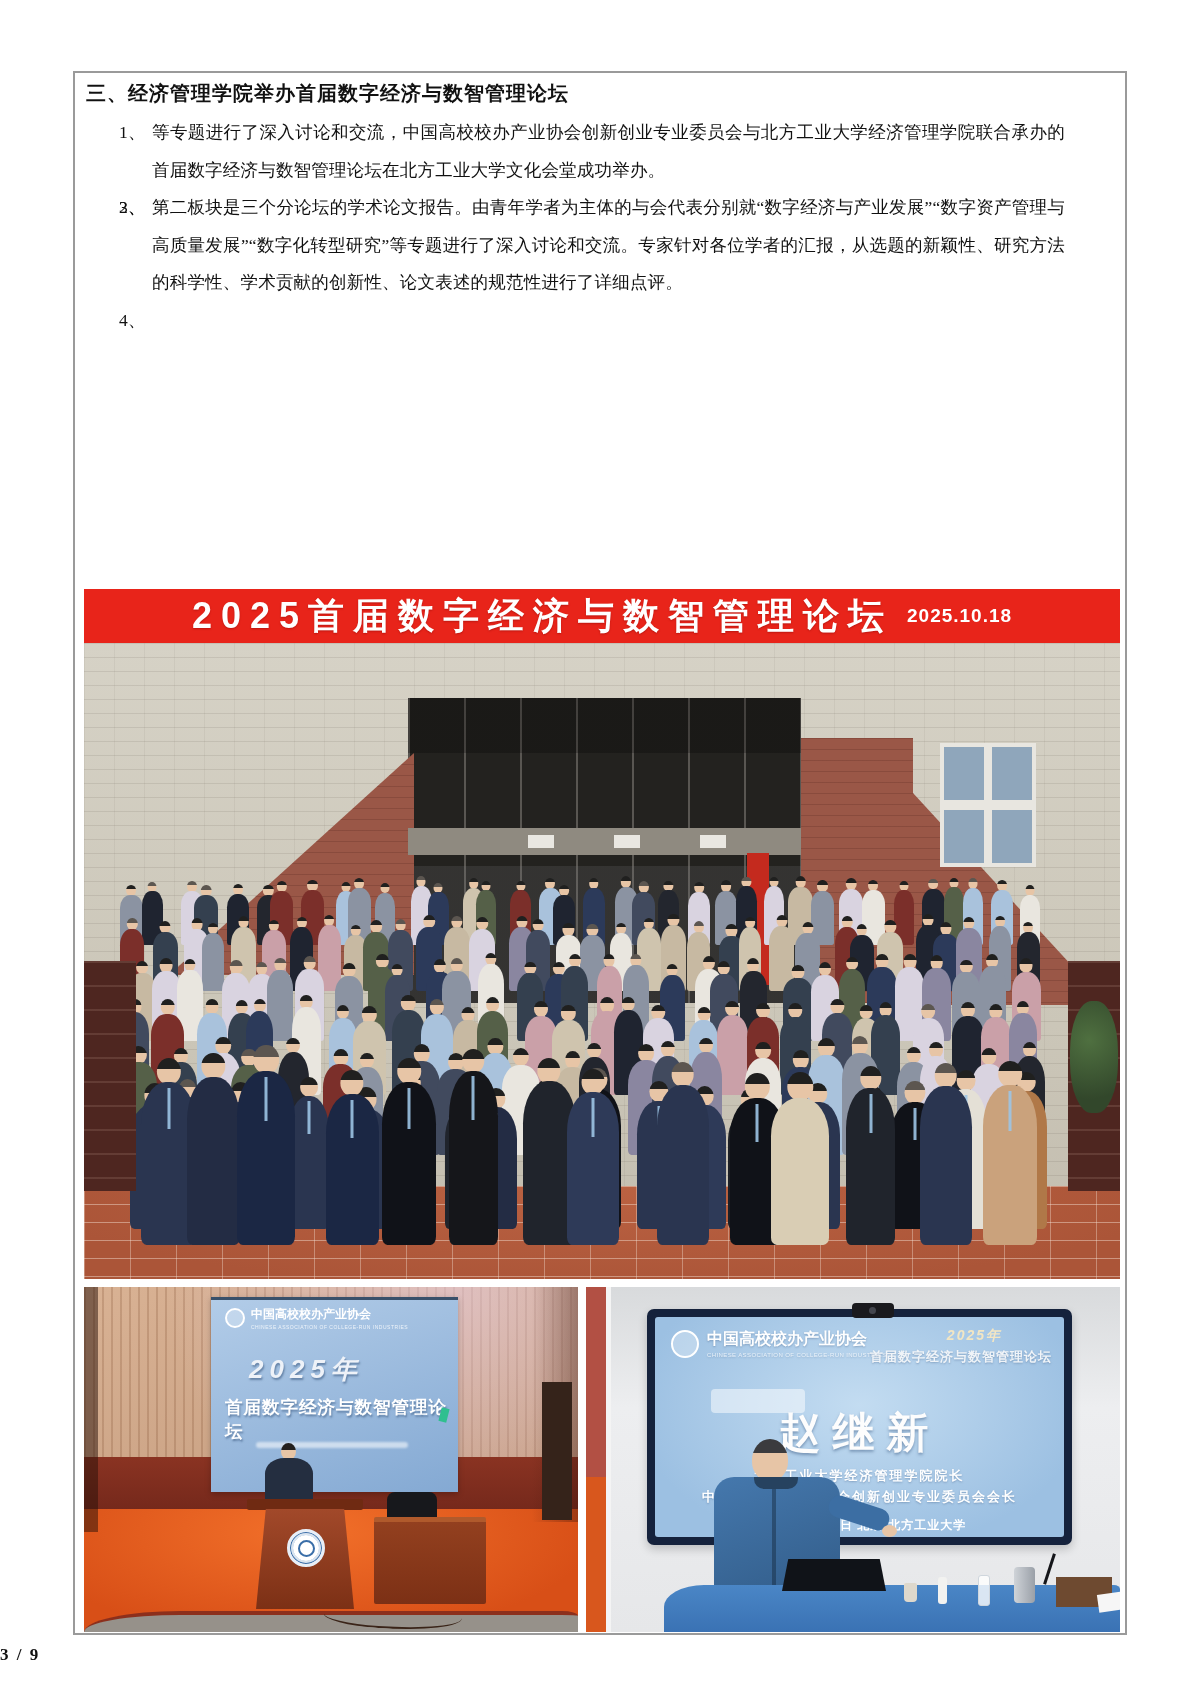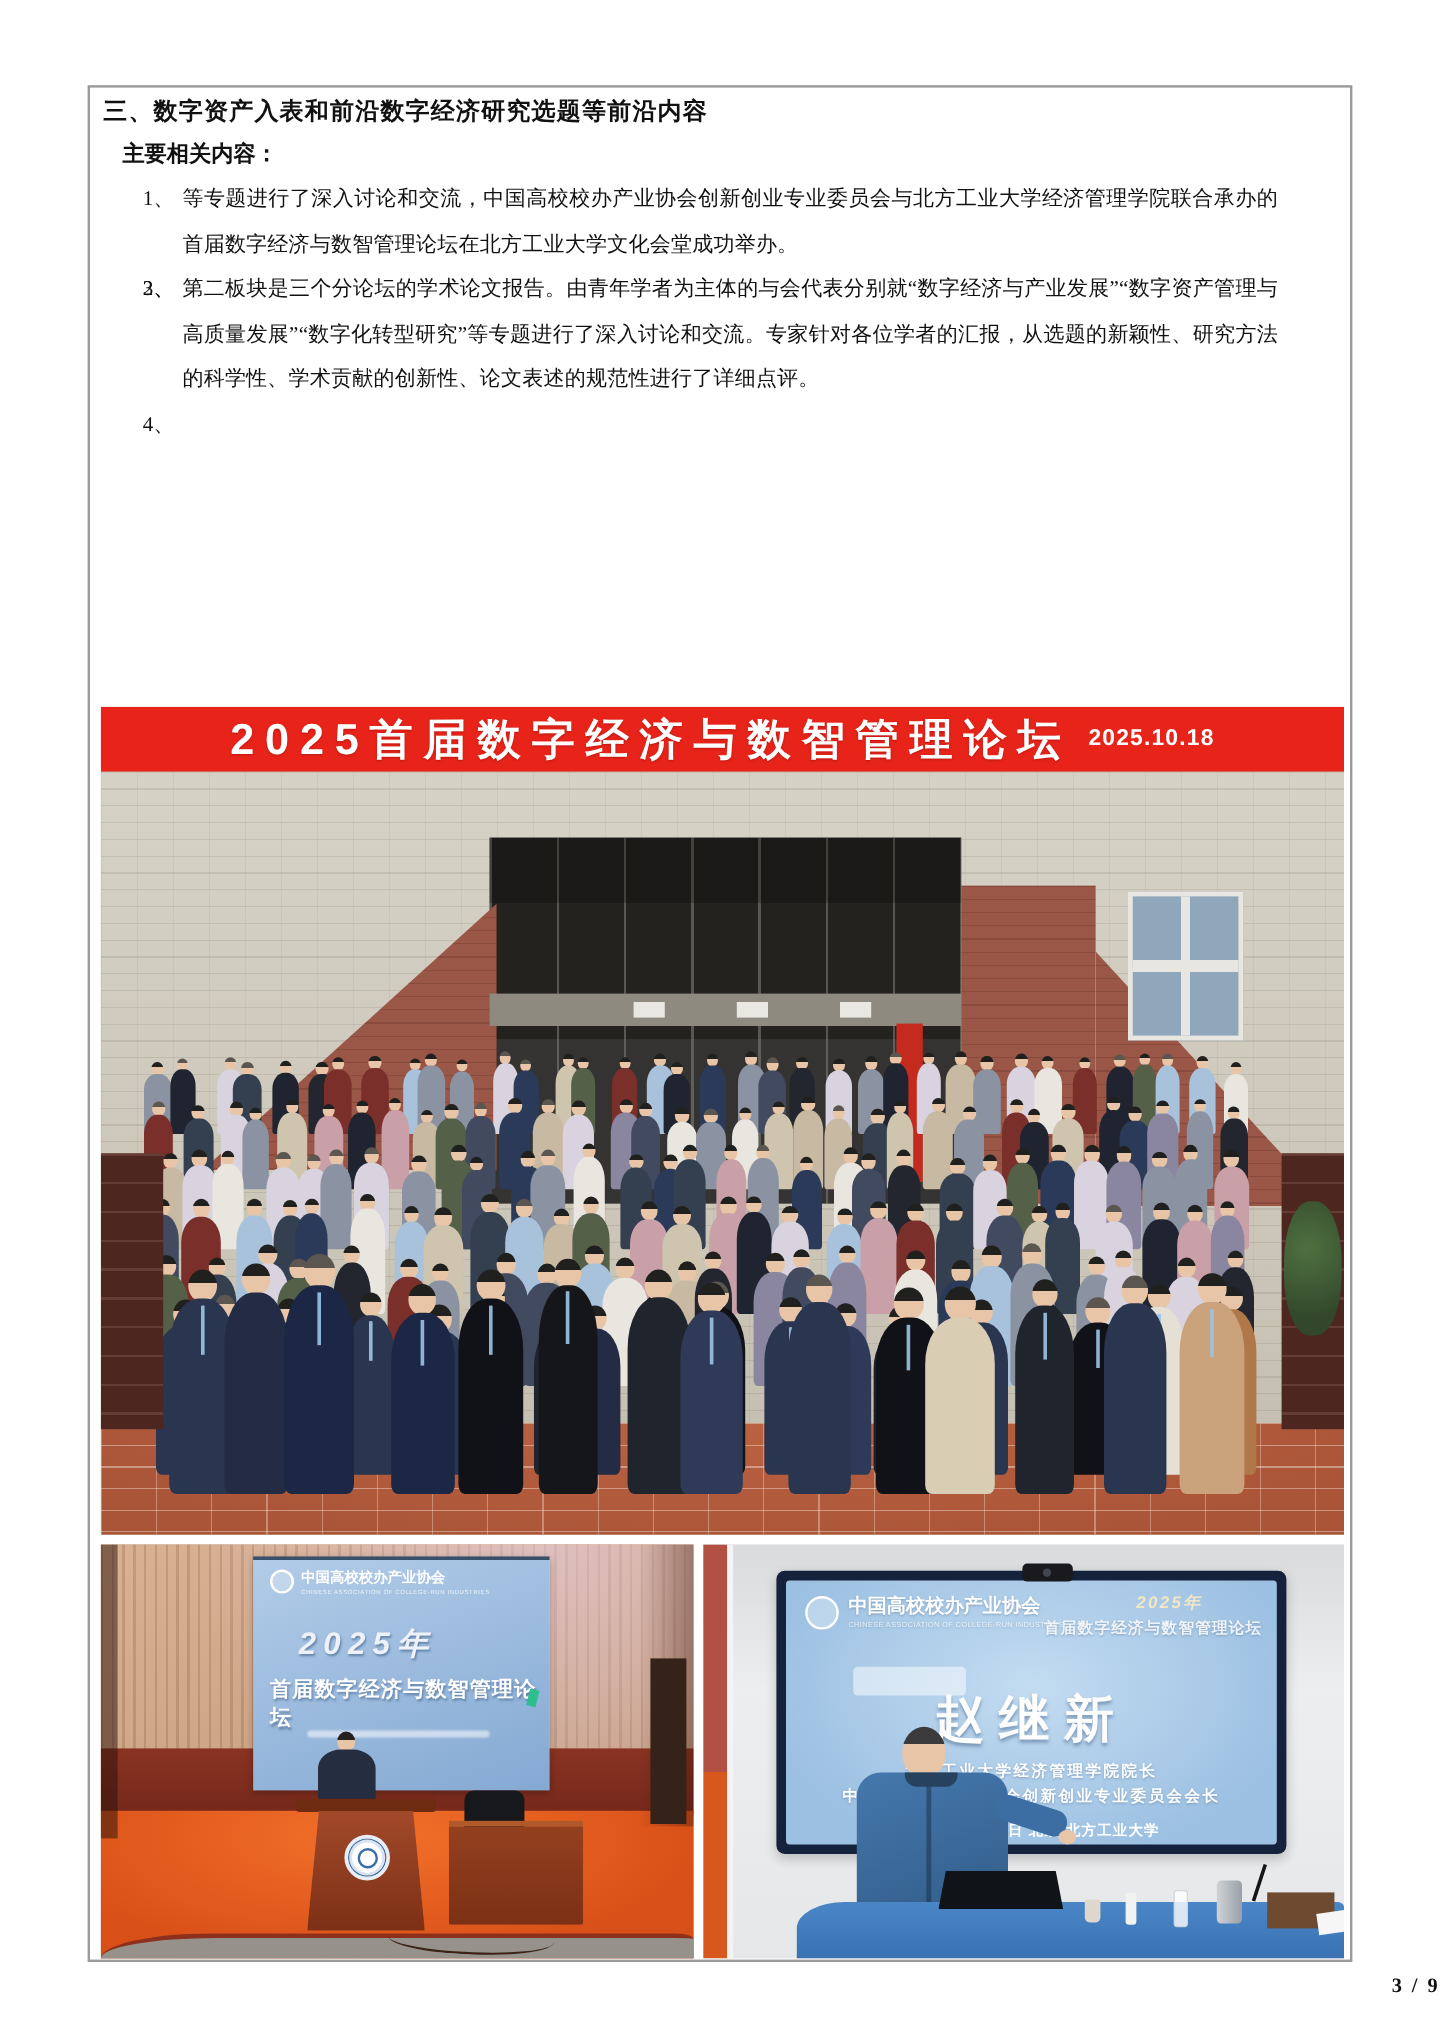--- a/index.html
+++ b/index.html
@@ -209,32 +209,31 @@
   .pr-cup{position:absolute;left:318px;top:296px;width:13px;height:19px;z-index:7;background:#ded8cc;border-radius:2px 2px 4px 4px;}
   .pr-bottle1{position:absolute;left:352px;top:290px;width:9px;height:27px;z-index:7;background:#f2f2f0;border-radius:3px;}
   .pr-bottle2{position:absolute;left:392px;top:288px;width:10px;height:29px;z-index:7;
     background:rgba(255,255,255,.8);border:1px solid #cfd6dd;border-radius:3px;}
   .pr-canister{position:absolute;left:428px;top:280px;width:21px;height:36px;z-index:7;
     background:linear-gradient(90deg,#cfd3d8,#9aa0a8);border-radius:4px;}
   .pr-mic{position:absolute;left:462px;top:266px;width:3px;height:32px;z-index:7;background:#15161a;transform:rotate(18deg);}
   .pr-box{position:absolute;left:470px;top:290px;width:56px;height:30px;z-index:7;background:#6e4a30;}
   .pr-paper{position:absolute;right:-4px;top:306px;width:26px;height:18px;z-index:8;background:#f6f6f6;transform:rotate(-8deg);}
   
-  .page-number{position:absolute;left:0;right:0;top:1645px;text-align:right;
+  .page-number{position:absolute;left:0;right:0;top:1645px;text-align:left;
     font-size:17px;font-weight:bold;font-family:"Liberation Serif",serif;letter-spacing:2px;}
 </style>
 </head>
 <body>
 
 <div class="border-box">
 
-  <div class="doc-heading">三、数字资产入表和前沿数字经济研究选题等前沿内容</div>
+  <div class="doc-heading">三、经济管理学院举办首届数字经济与数智管理论坛</div>
 
 
-  <div class="content-label">主要相关内容：</div>
 
   <div class="item-list">
     <div class="list-item">
       <span class="item-num">1、</span>
       <span>等专题进行了深入讨论和交流，中国高校校办产业协会创新创业专业委员会与北方工业大学经济管理学院联合承办的首届数字经济与数智管理论坛在北方工业大学文化会堂成功举办。</span>
     </div>
     <div class="list-item">
       <span class="item-num">2、</span>
     </div>
     <div class="list-item">

